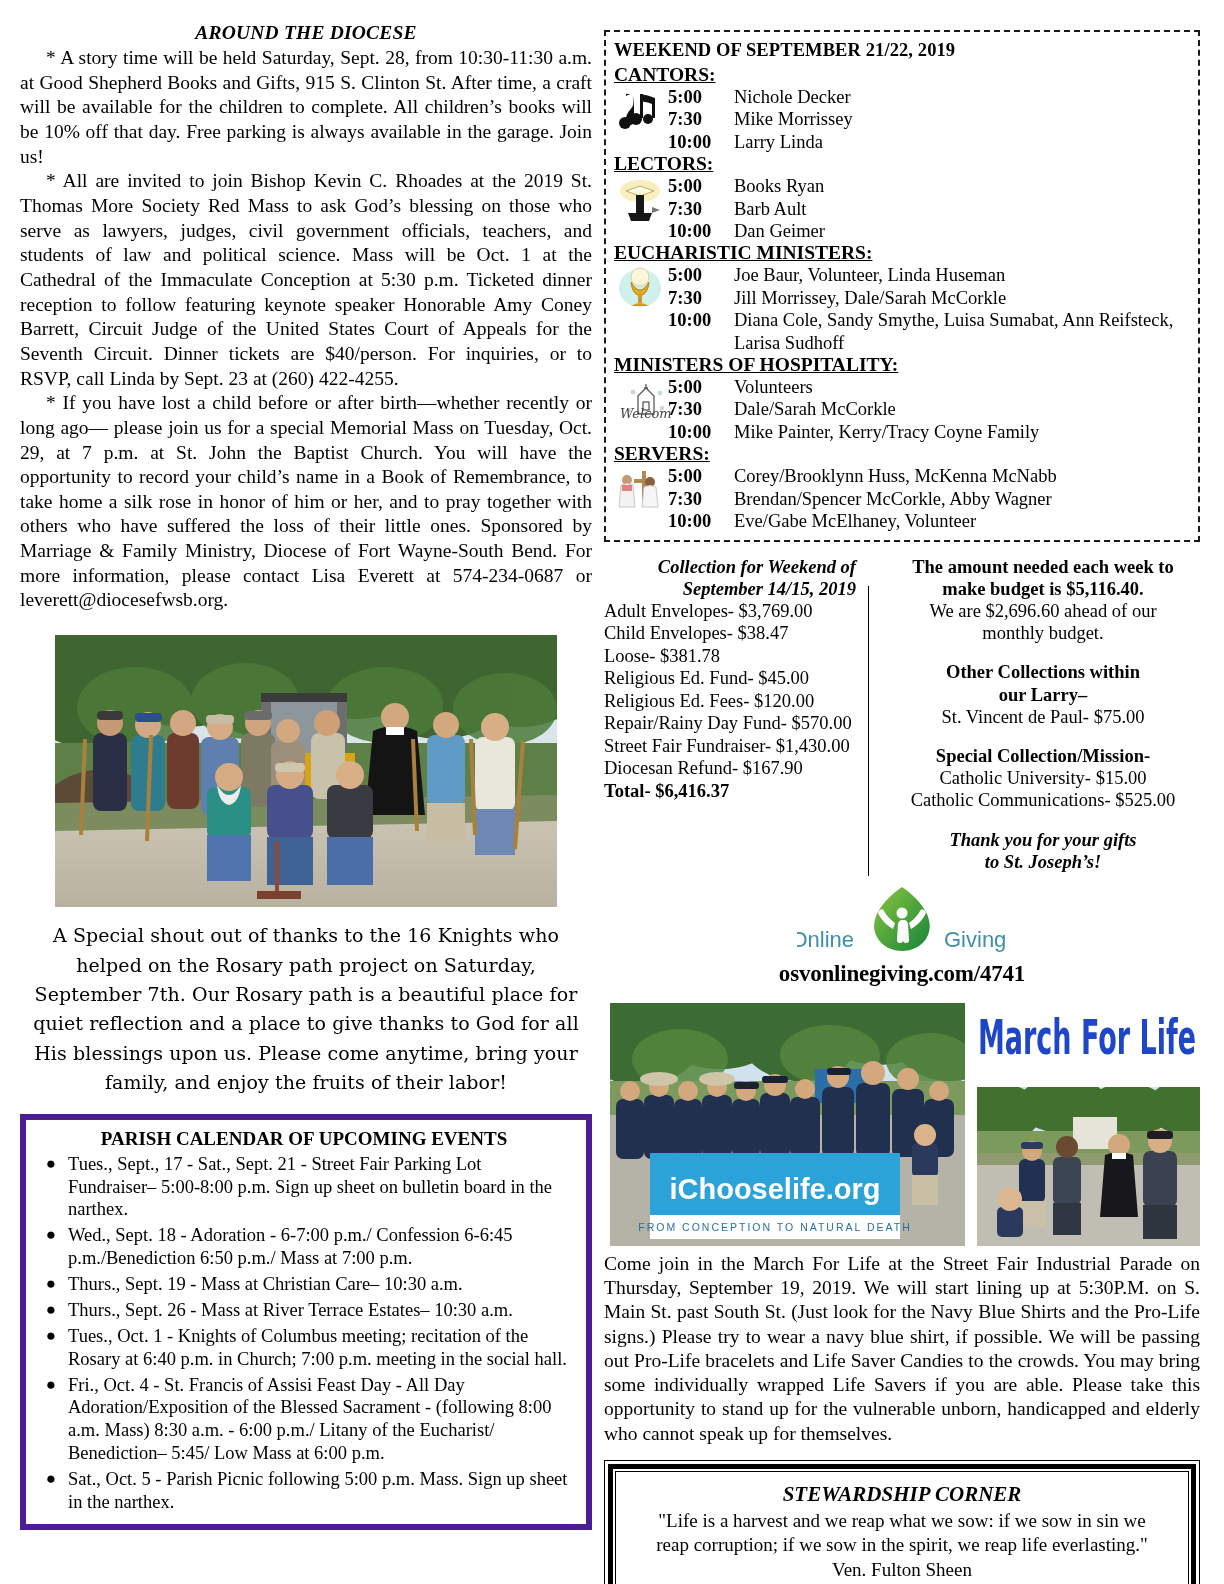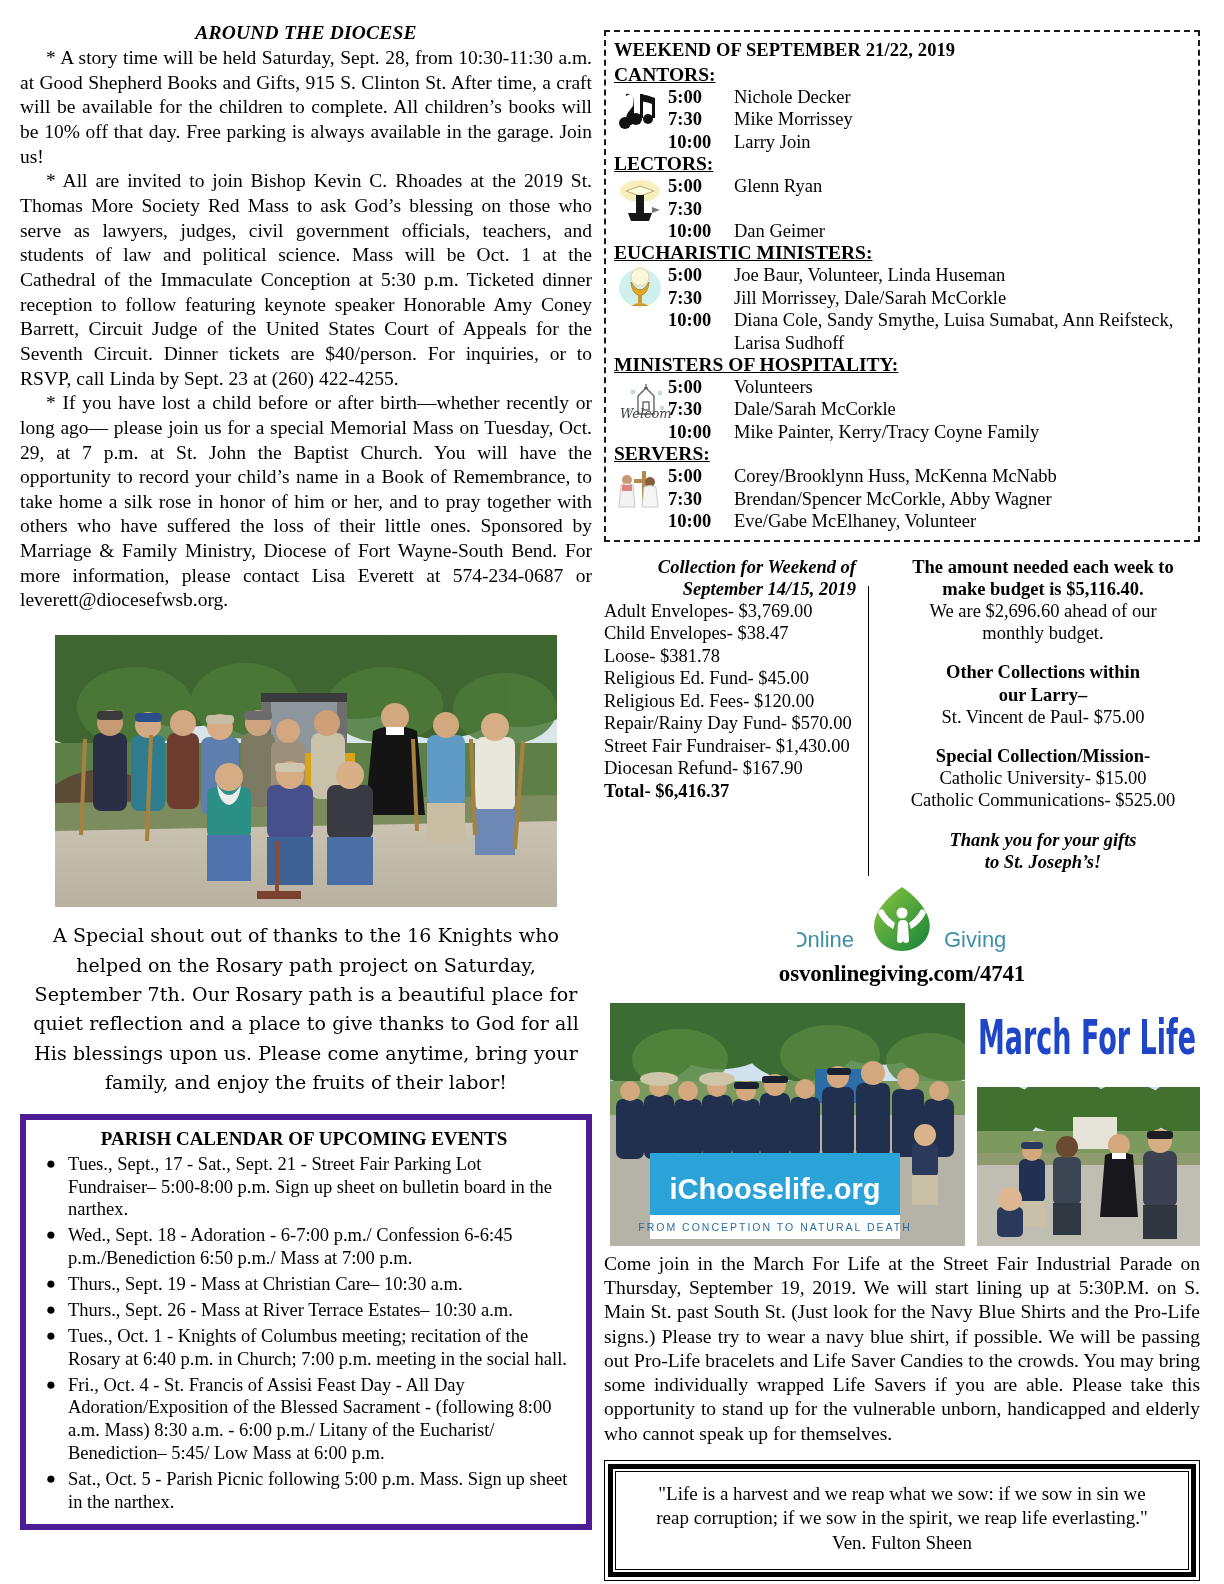--- a/index.html
+++ b/index.html
@@ -319,38 +319,39 @@
             <div class="mrow">
               <span class="t">5:00</span>
               <span class="n">Nichole Decker</span>
             </div>
             <div class="mrow">
               <span class="t">7:30</span>
               <span class="n">Mike Morrissey</span>
             </div>
             <div class="mrow">
               <span class="t">10:00</span>
-              <span class="n">Larry Join</span>
+              <span class="n">Larry Linda</span>
             </div>
           </div><div class="ministry-head">LECTORS:</div><div class="ministry-group">
             <span class="mini-icon" style="top: 2px;"><svg viewBox="0 0 48 46" width="48" height="46">
                 <g>
                   <ellipse cx="24" cy="14" rx="20" ry="11" fill="#f6e9a8" opacity=".75"></ellipse>
                   <path d="M10 14 l14 -5 l14 5 l-14 5Z" fill="#fffbe0" stroke="#bdae70"></path>
                   <rect x="20" y="18" width="8" height="18" fill="#171717"></rect>
                   <path d="M12 36 l24 0 l-3 8 l-18 0Z" fill="#171717"></path>
                   <path d="M36 30 l8 3 l-8 3Z" fill="#777"></path>
                 </g>
               </svg></span>
             <div class="mrow">
               <span class="t">5:00</span>
-              <span class="n">Glenn Ryan</span>
+              <span class="n">Books Ryan</span>
             </div>
             <div class="mrow">
               <span class="t">7:30</span>
+              <span class="n">Barb Ault</span>
             </div>
             <div class="mrow">
               <span class="t">10:00</span>
               <span class="n">Dan Geimer</span>
             </div>
           </div><div class="ministry-head">EUCHARISTIC MINISTERS:</div><div class="ministry-group">
             <span class="mini-icon" style="top: 2px;"><svg viewBox="0 0 48 46" width="48" height="46">
                 <g>
                   <ellipse cx="24" cy="22" rx="21" ry="19" fill="#a7e3dc" opacity=".55"></ellipse>
                   <ellipse cx="24" cy="11" rx="9" ry="9" fill="#fdf6d8" stroke="#ddd0a0"></ellipse>
@@ -600,20 +601,21 @@
             </g>
         </svg>
       </div>
     </div>
 
     <div class="mfl-text">Come join in the March For Life at the Street Fair Industrial Parade on Thursday, September 19, 2019.   We will start lining up at 5:30P.M. on S. Main St. past South St. (Just look for the Navy Blue Shirts and the Pro-Life signs.) Please try to wear a navy blue shirt, if possible. We will be passing out Pro-Life bracelets and Life Saver Candies to the crowds. You may bring some individually wrapped Life Savers if you are able. Please take this opportunity to stand up for the vulnerable unborn, handicapped and elderly who cannot speak up for themselves.</div>
 
     <div class="stew-outer">
       <div class="stew-mid">
         <div class="stew-inner">
+          <div class="stew-title">STEWARDSHIP CORNER</div>
           <div class="stew-q">"Life is a harvest and we reap what we sow: if we sow in sin we</div>
           <div class="stew-q">reap corruption; if we sow in the spirit, we reap life everlasting."</div>
           <div class="stew-a">Ven. Fulton Sheen</div>
         </div>
       </div>
     </div>
   </div>
 </div>
 
 </body></html>

